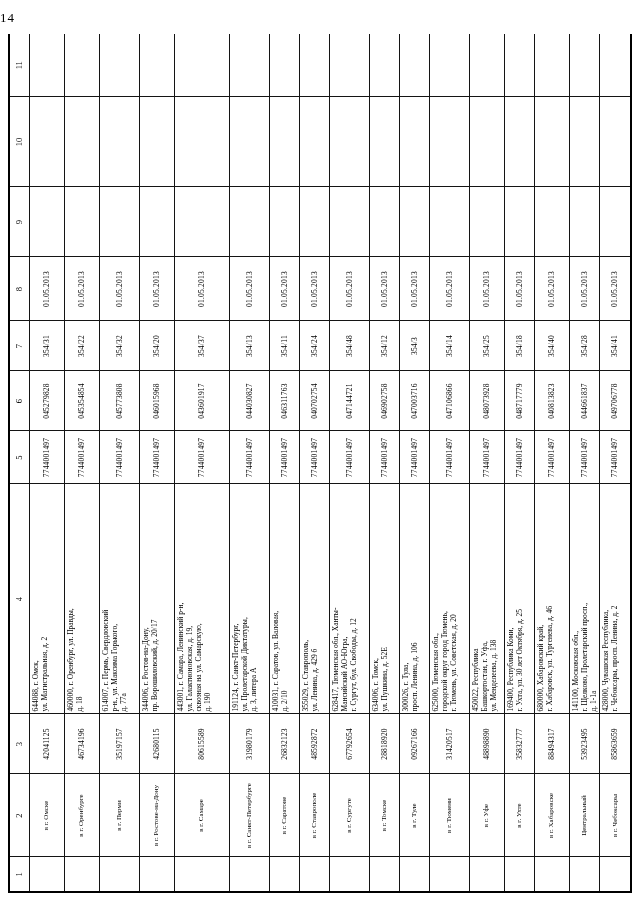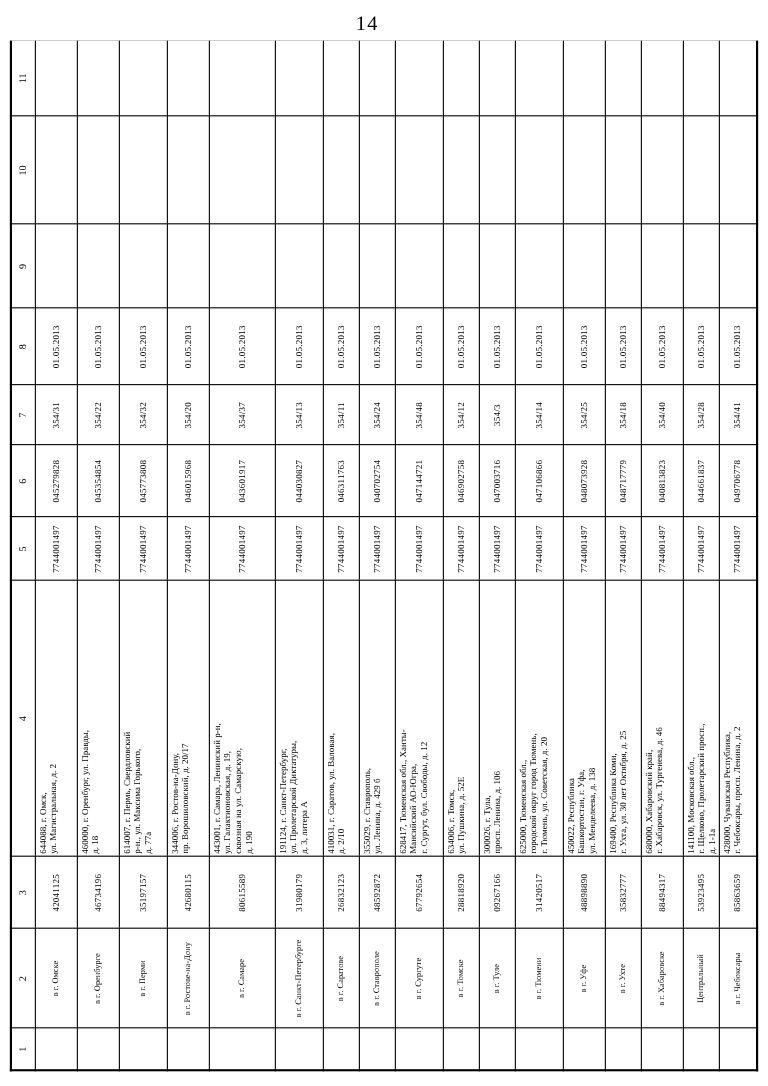--- a/index.html
+++ b/index.html
@@ -10,22 +10,22 @@
     color: #000;
     font-family: "Liberation Serif", serif;
     position: relative;
     overflow: hidden;
   }
 
   .page-number {
     position: absolute;
     top: 10px; left: 0;
     width: 612px;
-    text-align: center;
-    font-size: 17px;
+    text-align: left;
+    font-size: 13px;
     letter-spacing: 1px;
   }
 
   
   .table-viewport {
     position: absolute;
     left: 8px; top: 34px;
     width: 624px; height: 859px;
     overflow: hidden;
   }

